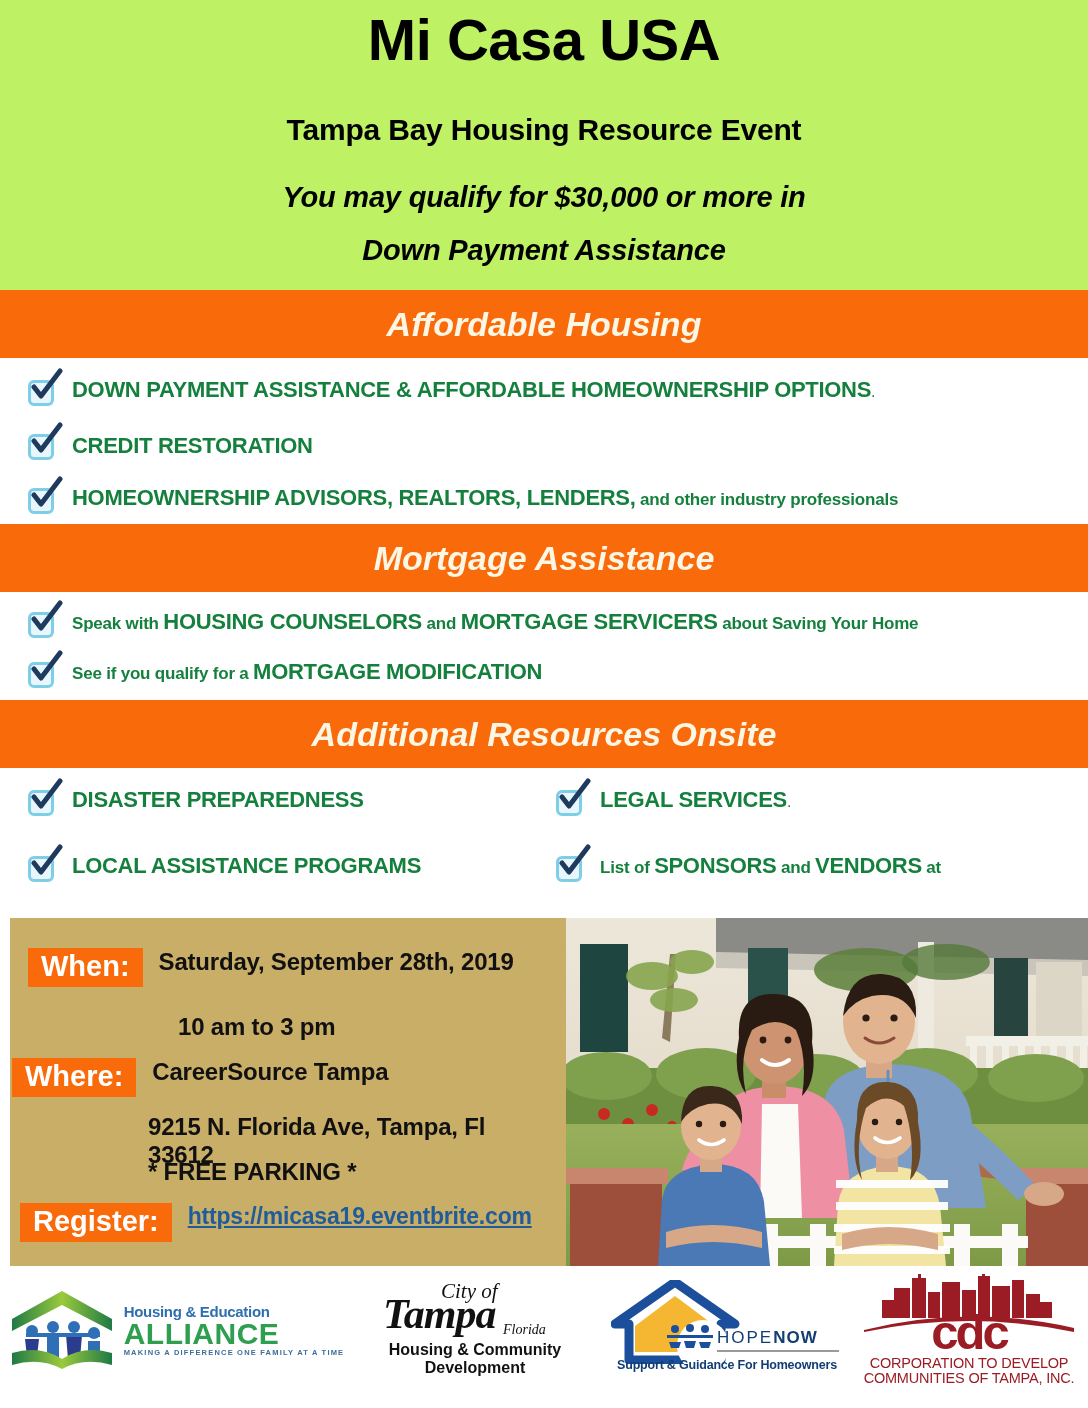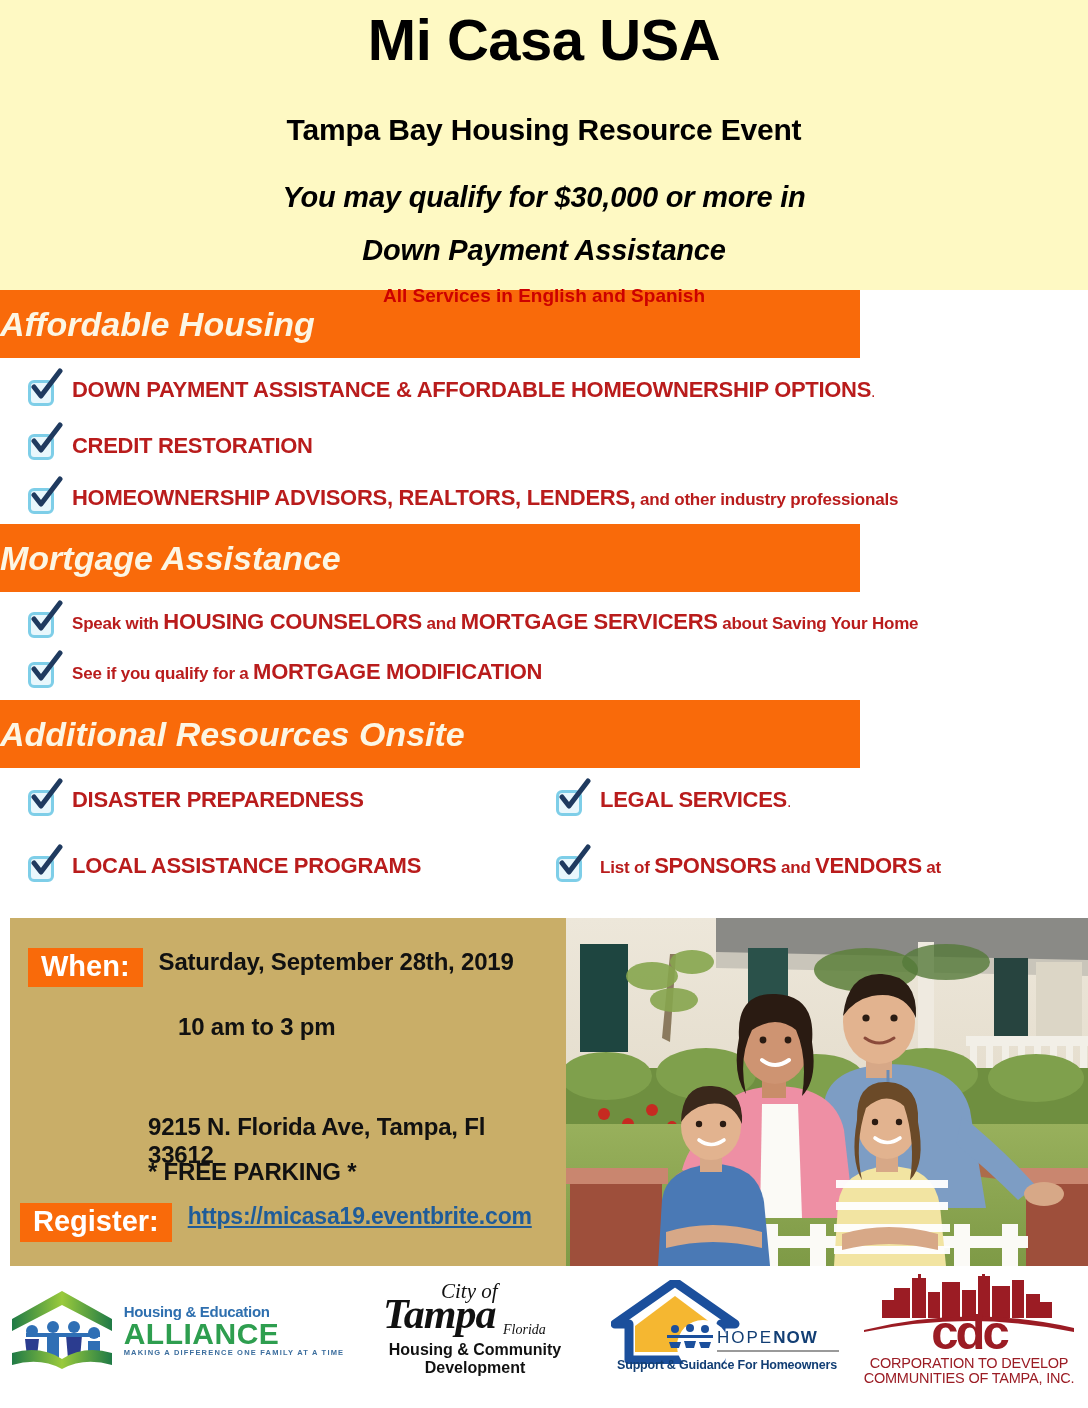--- a/index.html
+++ b/index.html
@@ -7,21 +7,21 @@
     width:1088px;height:1408px;
     background:#ffffff;
     font-family:"Liberation Sans", sans-serif;
     overflow:hidden;
     position:relative;
   }
   .flyer{width:1088px;height:1408px;position:relative;}
 
   
   .header-yellow{
-    background:#fef9c3;
+    background:#bef264;
     height:290px;
     width:1088px;
     text-align:center;
     position:relative;
     box-sizing:border-box;
     padding-top:6px;
   }
   .title-main{
     font-size:58px;
     font-weight:bold;
@@ -62,24 +62,24 @@
     font-weight:bold;
     color:#CC0000;
     margin:0;
     padding-top:18px;
   }
 
   
   .bar{
     background:#F96A0A;
     height:68px;
-    width:860px;
+    width:1088px;
     display:flex;
     align-items:center;
-    justify-content:flex-start;
+    justify-content:center;
   }
   .bar-text{
     color:#FCF6E4;
     font-size:34px;
     font-weight:bold;
     font-style:italic;
     letter-spacing:0px;
   }
 
   
@@ -105,21 +105,21 @@
     border-radius:6px;
     background:#E9F7FC;
   }
   .cbox .chk{
     position:absolute;left:-1px;top:-8px;
     width:36px;height:36px;
   }
   .btxt{
     font-size:22px;
     font-weight:bold;
-    color:#b91c1c;
+    color:#15803d;
     line-height:1.05;
     letter-spacing:-0.3px;
     padding-top:4px;
   }
   .btxt .sm{font-size:17px;font-weight:bold;letter-spacing:-0.2px;}
   .btxt .pd{font-size:16px;font-weight:normal;}
 
   .two-col{display:flex;width:1088px;box-sizing:border-box;}
   .two-col .col{width:544px;box-sizing:border-box;}
   .two-col .col.right .brow{padding-left:12px;}
@@ -244,21 +244,20 @@
 </head>
 <body>
 
 <div class="flyer">
 
   <div class="header-yellow">
     <div class="title-main">Mi Casa USA</div>
     <div class="title-sub">Tampa Bay Housing Resource Event</div>
     <div class="title-qualify">You may qualify for $30,000 or more in</div>
     <div class="title-dpa">Down Payment Assistance</div>
-    <div class="title-services">All Services in English and Spanish</div>
   </div>
 
   <div class="bar">
     <span class="bar-text">Affordable Housing</span>
   </div>
   <div class="bullets" style="padding-top:16px;padding-bottom:10px;">
 
     <div class="brow" style="margin-bottom:22px;">
       <span class="cbox">
         <span class="sq"></span>
@@ -385,20 +384,24 @@
   <div class="eventband">
     <div class="tan"></div>
 
     <div class="einfo">
       <div class="erow" style="left:28px;top:30px;">
         <span class="tag">When:</span>
         <span class="eval">Saturday, September 28th, 2019</span>
       </div>
       <div class="erow" style="left:150px;top:95px;margin-left:28px;">
         <span class="eval center">10 am to 3 pm</span>
+      </div>
+      <div class="erow" style="left:12px;top:140px;">
+        <span class="tag">Where:</span>
+        <span class="eval">CareerSource Tampa</span>
       </div>
       <div class="erow" style="left:148px;top:195px;">
         <span class="eval center">9215 N. Florida Ave, Tampa, Fl 33612</span>
       </div>
       <div class="erow" style="left:148px;top:240px;">
         <span class="eval center">* FREE PARKING *</span>
       </div>
       <div class="erow" style="left:20px;top:285px;">
         <span class="tag">Register:</span>
         <a class="elink" href="#">https://micasa19.eventbrite.com</a>

